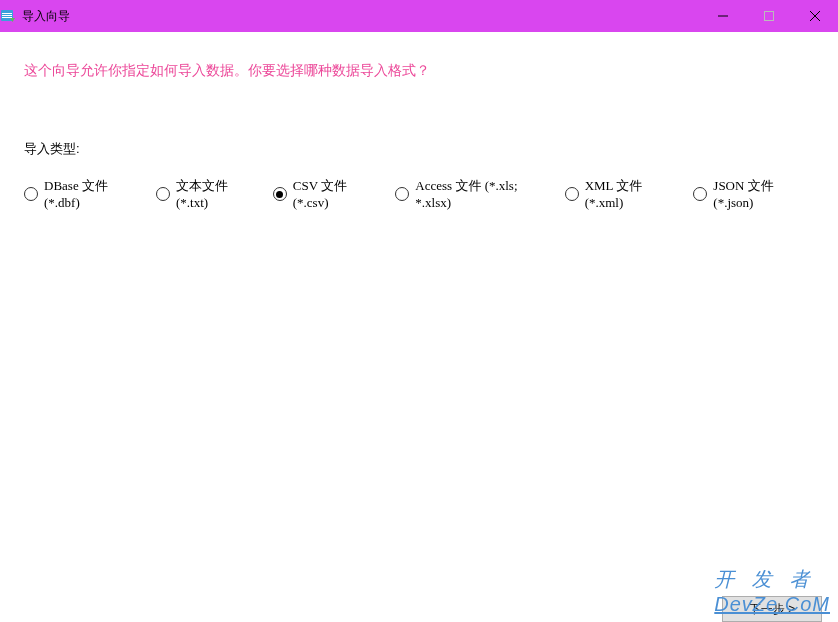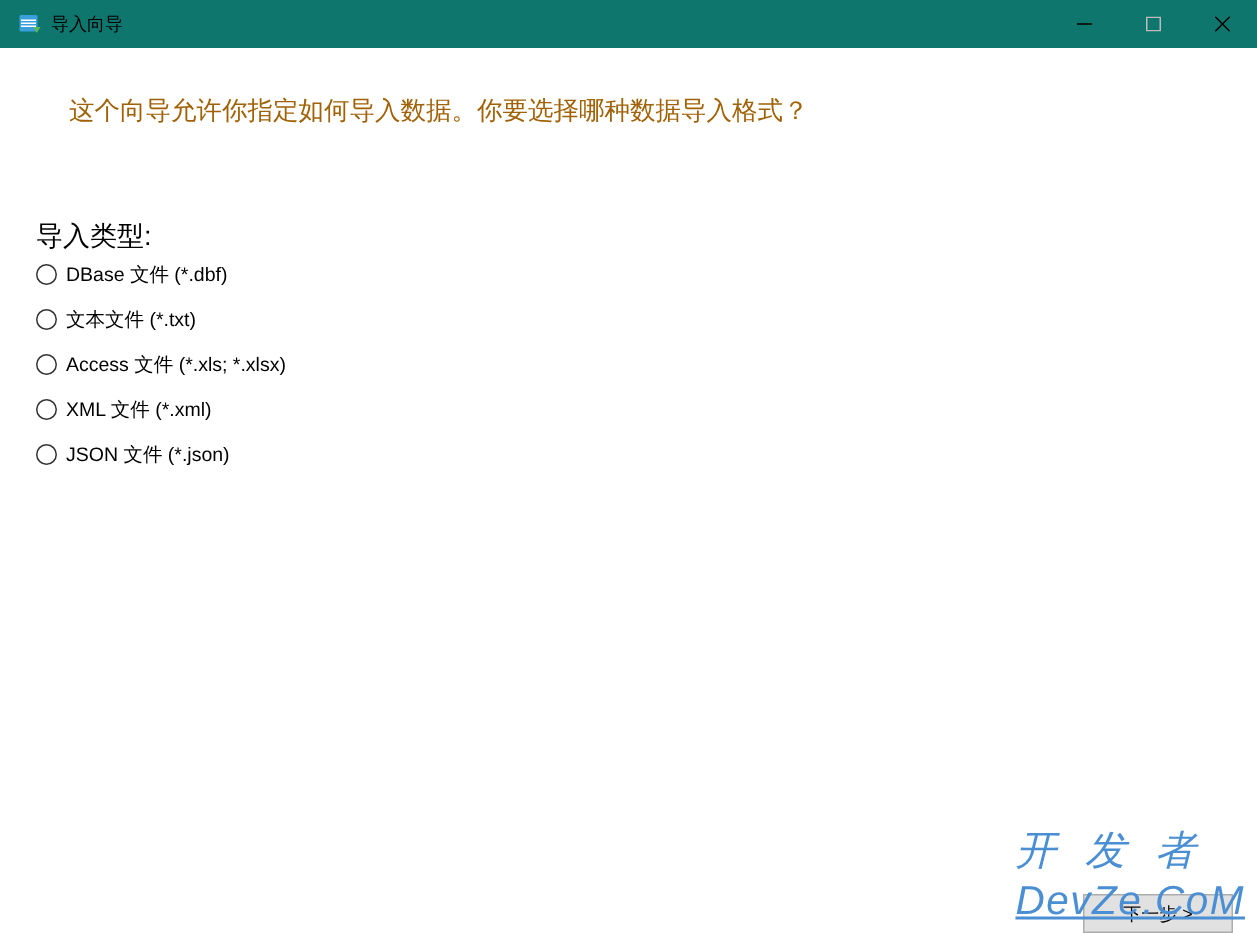--- a/index.html
+++ b/index.html
@@ -9,22 +9,22 @@
       background: #fff;
       width: 838px;
       height: 622px;
       overflow: hidden;
       position: relative;
     }
     .titlebar {
       height: 32px;
       display: flex;
       align-items: center;
-      padding-left: 12px;
-      background: #0f766e;
+      padding-left: 0;
+      background: #d946ef;
     }
     .titlebar-icon {
       width: 16px;
       height: 16px;
       margin-right: 6px;
       display: flex;
       align-items: center;
       justify-content: center;
     }
     .titlebar-title {
@@ -44,35 +44,35 @@
       justify-content: center;
       color: #000;
       font-size: 11px;
       cursor: pointer;
     }
     .win-btn.disabled { color: #bbb; }
     .content {
       padding: 30px 24px 0 24px;
     }
     .heading {
-      color: #a16207;
-      font-size: 17px;
+      color: #ec4899;
+      font-size: 14px;
       font-weight: normal;
       margin-bottom: 60px;
-      margin-left: 22px;
     }
     .section-label {
-      font-size: 18px;
-      color: #000;
-      margin-bottom: 5px;
+      font-size: 13px;
+      color: #000;
+      margin-bottom: 19px;
     }
     .radio-group {
       display: flex;
-      flex-direction: column;
+      flex-direction: row;
       gap: 12px;
+      font-family: Liberation Serif, serif;
     }
     .radio-item {
       display: flex;
       align-items: center;
       gap: 6px;
       cursor: pointer;
     }
     .radio-circle {
       width: 14px;
       height: 14px;
@@ -111,21 +111,21 @@
       font-family: inherit;
       cursor: pointer;
       display: flex;
       align-items: center;
       justify-content: center;
     }
     .watermark {
       position: absolute;
       right: 8px;
       bottom: 6px;
-      font-size: 27px;
+      font-size: 20px;
       font-weight: 500;
       color: #4a8fd4;
       font-style: italic;
       letter-spacing: 6px;
       pointer-events: none;
       z-index: 10;
       font-family: "Microsoft YaHei", sans-serif;
     }
     .watermark .ascii { font-style: italic; letter-spacing: 1px; text-decoration: underline; }
   </style>
@@ -169,20 +169,24 @@
   <div class="radio-group" id="radio-group">
       <div class="radio-item">
         <span class="radio-circle"></span>
         <span class="radio-label">DBase 文件 (*.dbf)</span>
       </div>
       <div class="radio-item">
         <span class="radio-circle"></span>
         <span class="radio-label">文本文件 (*.txt)</span>
       </div>
       <div class="radio-item">
+        <span class="radio-circle selected"></span>
+        <span class="radio-label">CSV 文件 (*.csv)</span>
+      </div>
+      <div class="radio-item">
         <span class="radio-circle"></span>
         <span class="radio-label">Access 文件 (*.xls; *.xlsx)</span>
       </div>
       <div class="radio-item">
         <span class="radio-circle"></span>
         <span class="radio-label">XML 文件 (*.xml)</span>
       </div>
       <div class="radio-item">
         <span class="radio-circle"></span>
         <span class="radio-label">JSON 文件 (*.json)</span>

